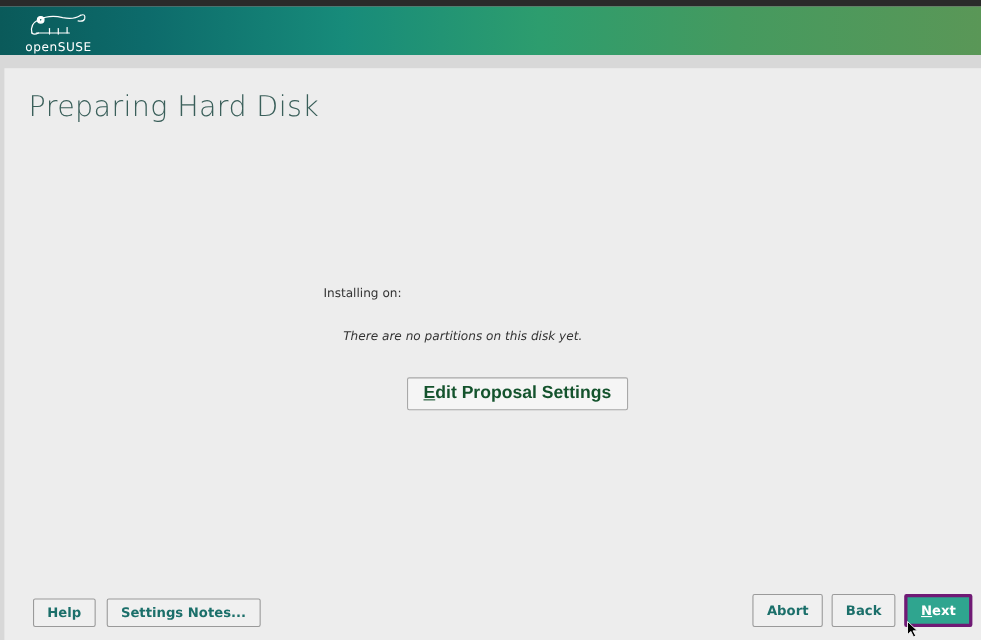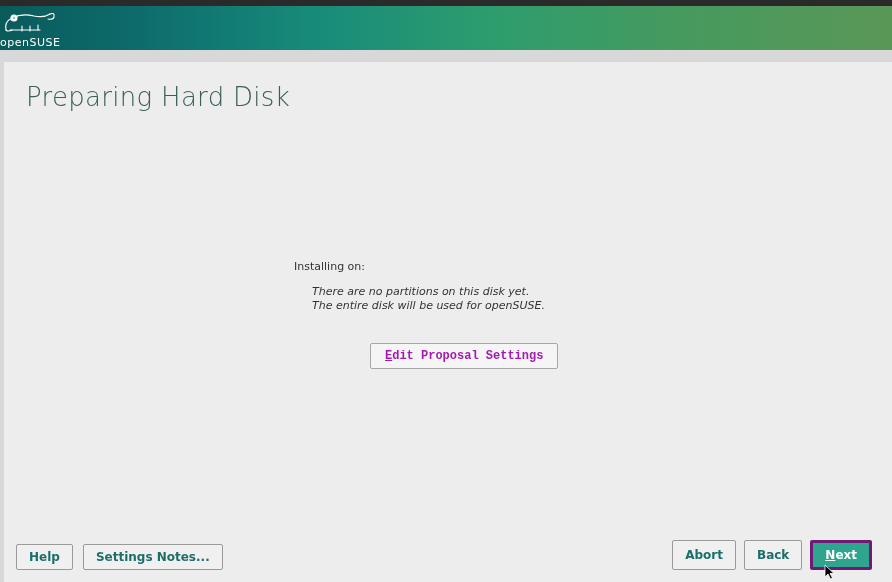--- a/index.html
+++ b/index.html
@@ -18,21 +18,21 @@
     .topbar {
       height: 6px;
       background: #2a2a2a;
       width: 100%;
     }
     .header {
       height: 44px;
       background: linear-gradient(90deg, #0a5a5a 0%, #0d6b6b 15%, #178b7a 35%, #2d9d6e 55%, #459a5f 75%, #5a9757 100%);
       display: flex;
       align-items: center;
-      padding-left: 0;
+      padding-left: 23px;
     }
     .logo-container {
       display: flex;
       flex-direction: column;
       align-items: center;
       color: #fff;
     }
     .chameleon {
       width: 60px;
       height: 28px;
@@ -62,21 +62,21 @@
     }
     .center-block {
       position: absolute;
       top: 198px;
       left: 290px;
       width: 380px;
     }
     .installing-label {
       font-size: 11px;
       color: #333;
-      margin-bottom: 12px;
+      margin-bottom: 26px;
     }
     .disk-select {
       display: inline-block;
       border: 1px solid #999;
       background: #fff;
       font-size: 11px;
       color: #333;
       padding: 3px 8px 3px 6px;
       margin-left: 30px;
       min-width: 260px;
@@ -91,41 +91,41 @@
       font-style: italic;
     }
     .edit-proposal-wrap {
       margin-top: 30px;
       margin-left: 76px;
     }
     .btn {
       background: #f5f5f5;
       border: 1px solid #a8a8a8;
       border-radius: 2px;
-      font-size: 12px;
-      color: #a21caf;
+      font-size: 16px;
+      color: #14532d;
       padding: 5px 14px;
       cursor: pointer;
-      font-family: Liberation Mono, monospace;
+      font-family: Liberation Sans, sans-serif;
       font-weight: bold;
     }
     .btn .ul {
       text-decoration: underline;
     }
     .bottom-left {
       position: absolute;
       bottom: 12px;
-      left: 12px;
+      left: 26px;
       display: flex;
       gap: 10px;
     }
     .bottom-right {
       position: absolute;
       bottom: 12px;
-      right: 20px;
+      right: 8px;
       display: flex;
       gap: 8px;
     }
     .btn-bottom {
       background: #f0f0f0;
       border: 1px solid #9a9a9a;
       border-radius: 2px;
       font-size: 12px;
       color: #1b6f6a;
       padding: 5px 12px;
@@ -176,21 +176,20 @@
   </div>
 </div>
 
 <div class="content">
   <h1 class="page-title">Preparing Hard Disk</h1>
 
   <div class="center-block">
     <div class="installing-label">Installing on:</div>
     <div class="status-text">
       <span>There are no partitions on this disk yet.</span><br>
-      <span>The entire disk will be used for openSUSE.</span>
     </div>
     <div class="edit-proposal-wrap">
       <button class="btn"><span class="ul">E</span><span>dit Proposal Settings</span></button>
     </div>
   </div>
 
   <div class="bottom-left">
     <button class="btn-bottom"><span class="ul">H</span><span>elp</span></button>
     <button class="btn-bottom">Settings Notes...</button>
   </div>

